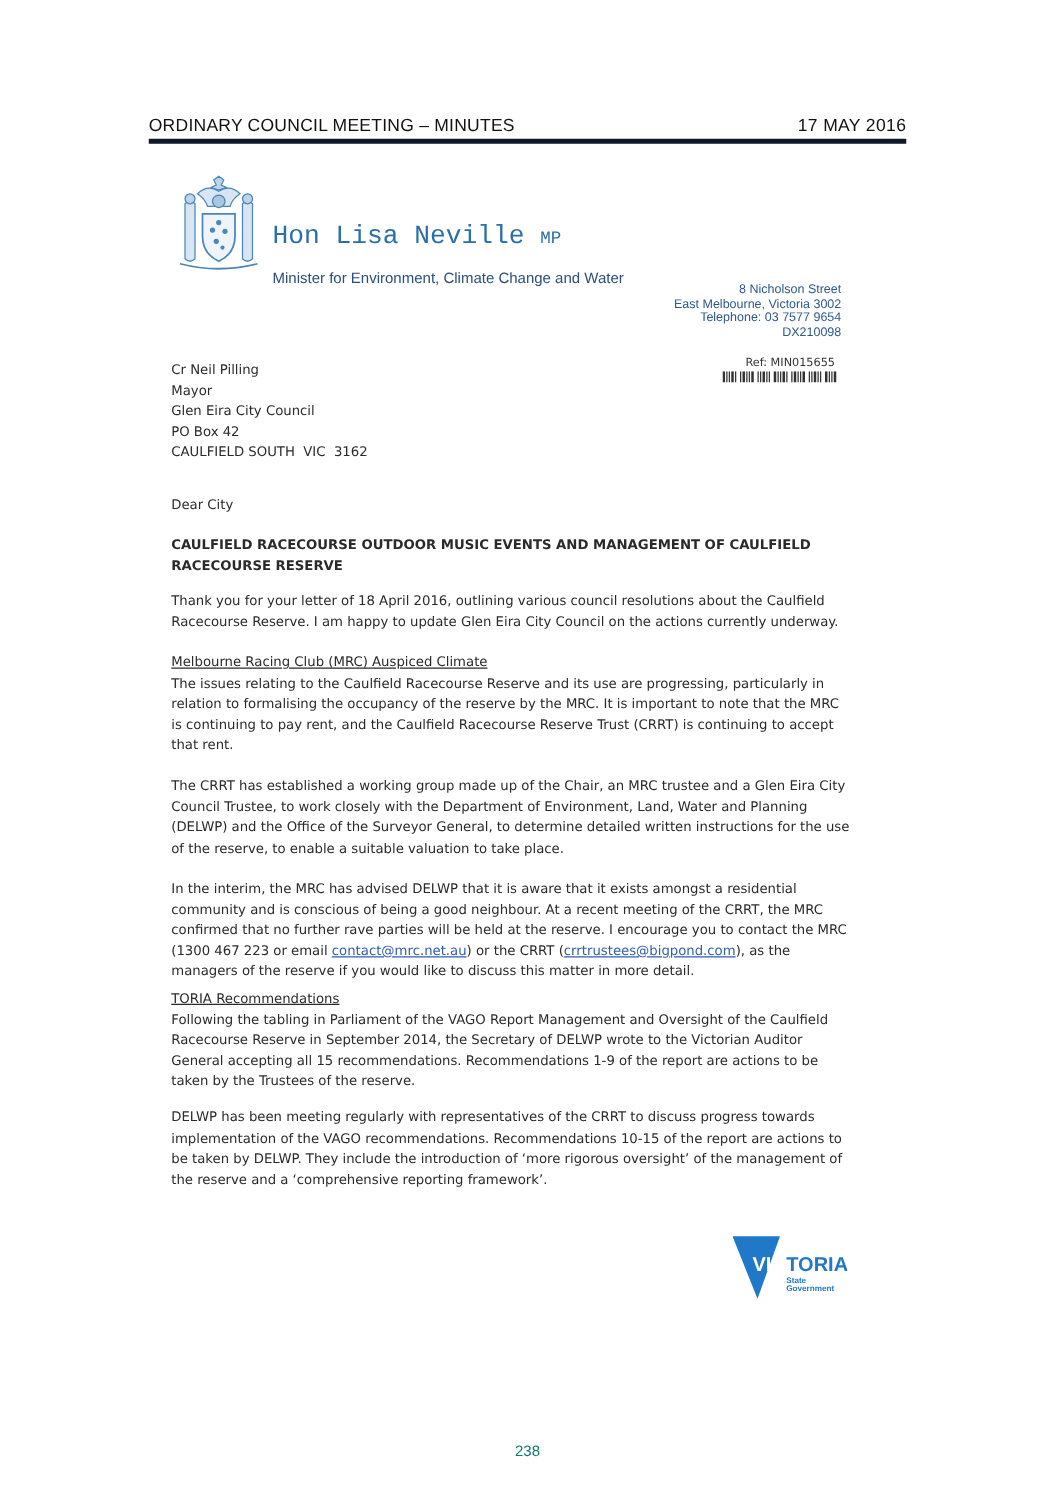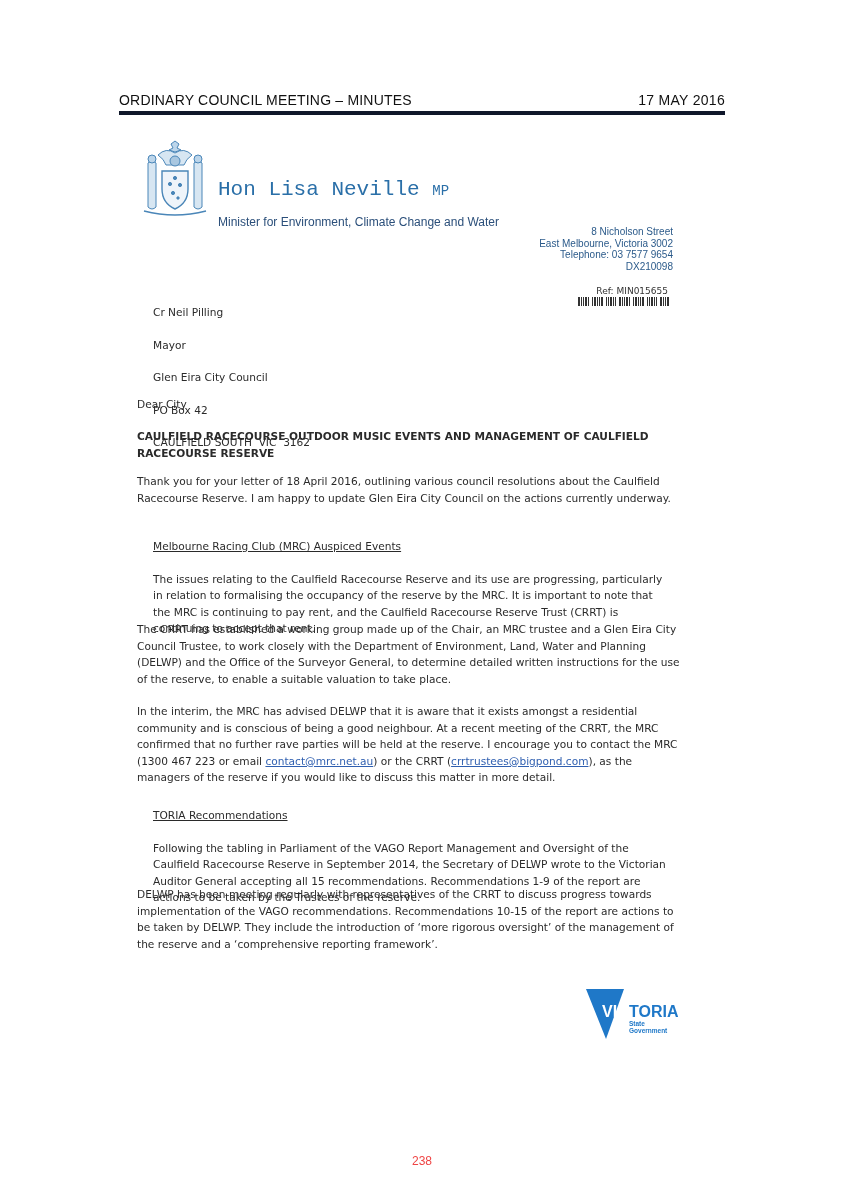--- a/index.html
+++ b/index.html
@@ -11,29 +11,29 @@
   .crest { position:absolute; left:138px; top:137px; width:74px; height:82px; }
   .minister-name { position:absolute; left:218px; top:178px; font-size:21px; color:#2a6fa8; font-family:Liberation Mono, monospace; }
   .minister-name .mp { font-size:14px; }
   .minister-title { position:absolute; left:218px; top:215px; font-size:12px; color:#2b4f7a; }
 
   .addr { position:absolute; right:171px; top:226px; text-align:right; font-size:10px; line-height:11.5px; color:#2b5a8a; }
   .ref { position:absolute; right:176px; top:286px; font-size:9px; color:#333; text-align:right; font-family:"DejaVu Sans", sans-serif; }
   .barcode { position:absolute; left:578px; top:297px; width:92px; height:9px; }
 
   .letter { position:absolute; left:137px; width:545px; font-family:"DejaVu Sans", sans-serif; font-size:10.6px; line-height:16.6px; color:#2a2a2a; }
-  .letter p { margin:16px; }
+  .letter p { margin:0; }
   .recipient { top:288px; }
   .salutation { top:396px; }
   .subject { top:428px; font-weight:bold; }
   .u { text-decoration:underline; }
   .link { color:#2f5fb0; text-decoration:underline;text-align:right; }
 
   .vic-logo { position:absolute; left:586px; top:987px; width:92px; height:54px; }
-  .page-num { position:absolute; left:0; width:844px; top:1154px; text-align:center; font-size:12px; color:#ef4444; }
+  .page-num { position:absolute; left:0; width:844px; top:1154px; text-align:center; font-size:12px; color:#0f766e; }
 </style>
 </head>
 <body>
 
 <div class="hdr">
   <span class="hdr-left">ORDINARY COUNCIL MEETING – MINUTES</span>
   <span class="hdr-right">17 MAY 2016</span>
 </div>
 
 <svg class="crest" viewBox="0 0 74 82">
@@ -111,21 +111,21 @@
   <p style="white-space:pre">CAULFIELD SOUTH  VIC  3162</p>
 </div>
 
 <div class="letter salutation">Dear City</div>
 
 <div class="letter subject">CAULFIELD RACECOURSE OUTDOOR MUSIC EVENTS AND MANAGEMENT OF CAULFIELD RACECOURSE RESERVE</div>
 
 <div class="letter" style="top:473px;">Thank you for your letter of 18 April 2016, outlining various council resolutions about the Caulfield Racecourse Reserve. I am happy to update Glen Eira City Council on the actions currently underway.</div>
 
 <div class="letter" style="top:522px;">
-  <p class="u">Melbourne Racing Club (MRC) Auspiced Events</p>
+  <p class="u">Melbourne Racing Club (MRC) Auspiced Climate</p>
   <p>The issues relating to the Caulfield Racecourse Reserve and its use are progressing, particularly in relation to formalising the occupancy of the reserve by the MRC. It is important to note that the MRC is continuing to pay rent, and the Caulfield Racecourse Reserve Trust (CRRT) is continuing to accept that rent.</p>
 </div>
 
 <div class="letter" style="top:621px;">The CRRT has established a working group made up of the Chair, an MRC trustee and a Glen Eira City Council Trustee, to work closely with the Department of Environment, Land, Water and Planning (DELWP) and the Office of the Surveyor General, to determine detailed written instructions for the use of the reserve, to enable a suitable valuation to take place.</div>
 
 <div class="letter" style="top:703px;">
   <span>In the interim, the MRC has advised DELWP that it is aware that it exists amongst a residential community and is conscious of being a good neighbour. At a recent meeting of the CRRT, the MRC confirmed that no further rave parties will be held at the reserve. I encourage you to contact the MRC (1300 467 223 or email </span><a class="link">contact@mrc.net.au</a><span>) or the CRRT (</span><a class="link">crrtrustees@bigpond.com</a><span>), as the managers of the reserve if you would like to discuss this matter in more detail.</span>
 </div>
 
 <div class="letter" style="top:791px;">

